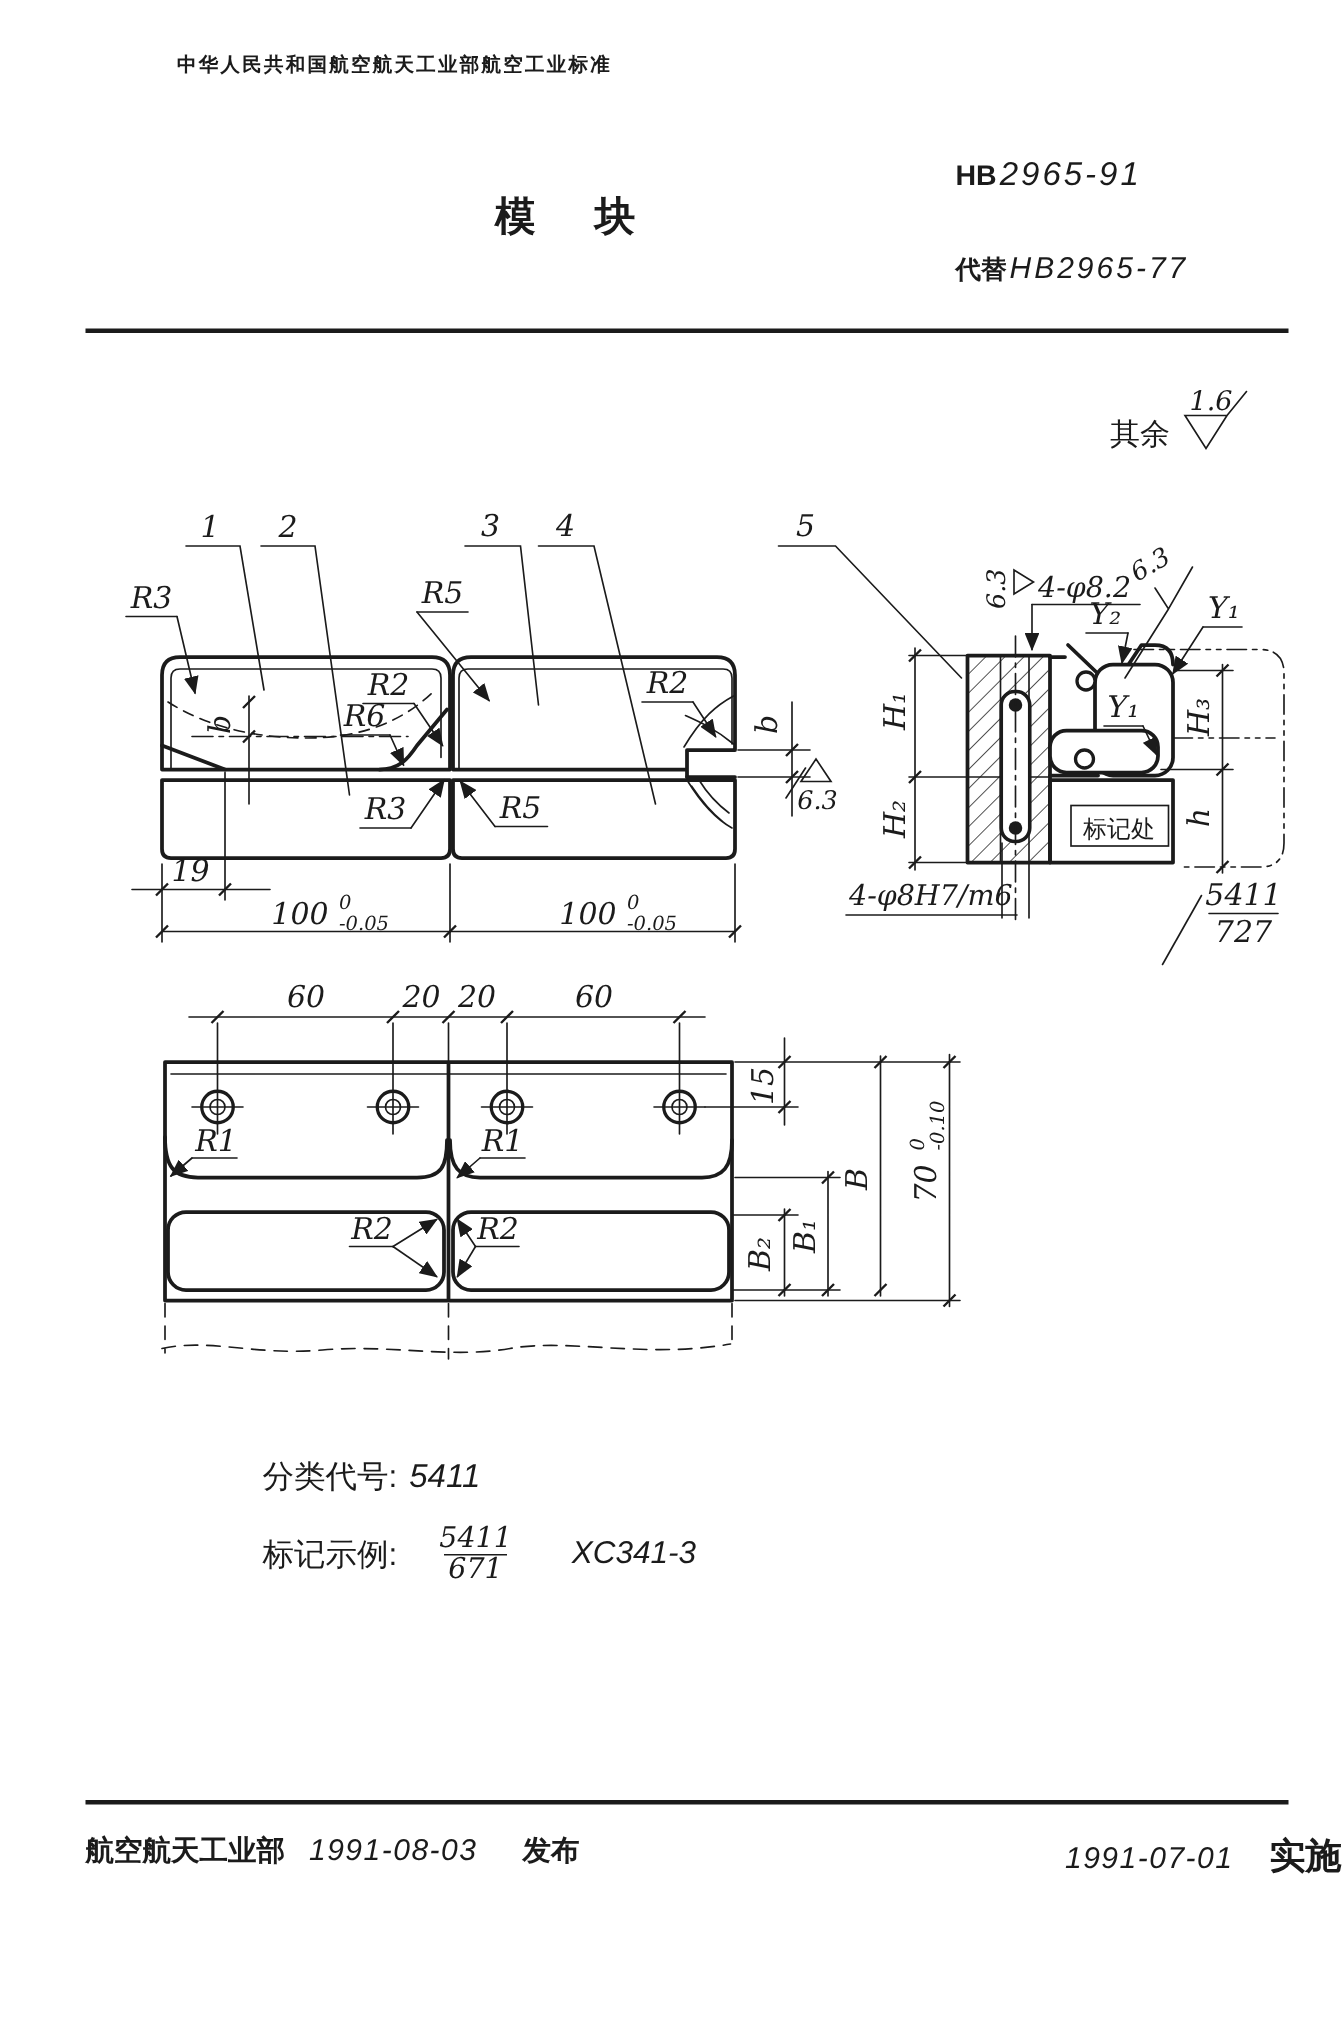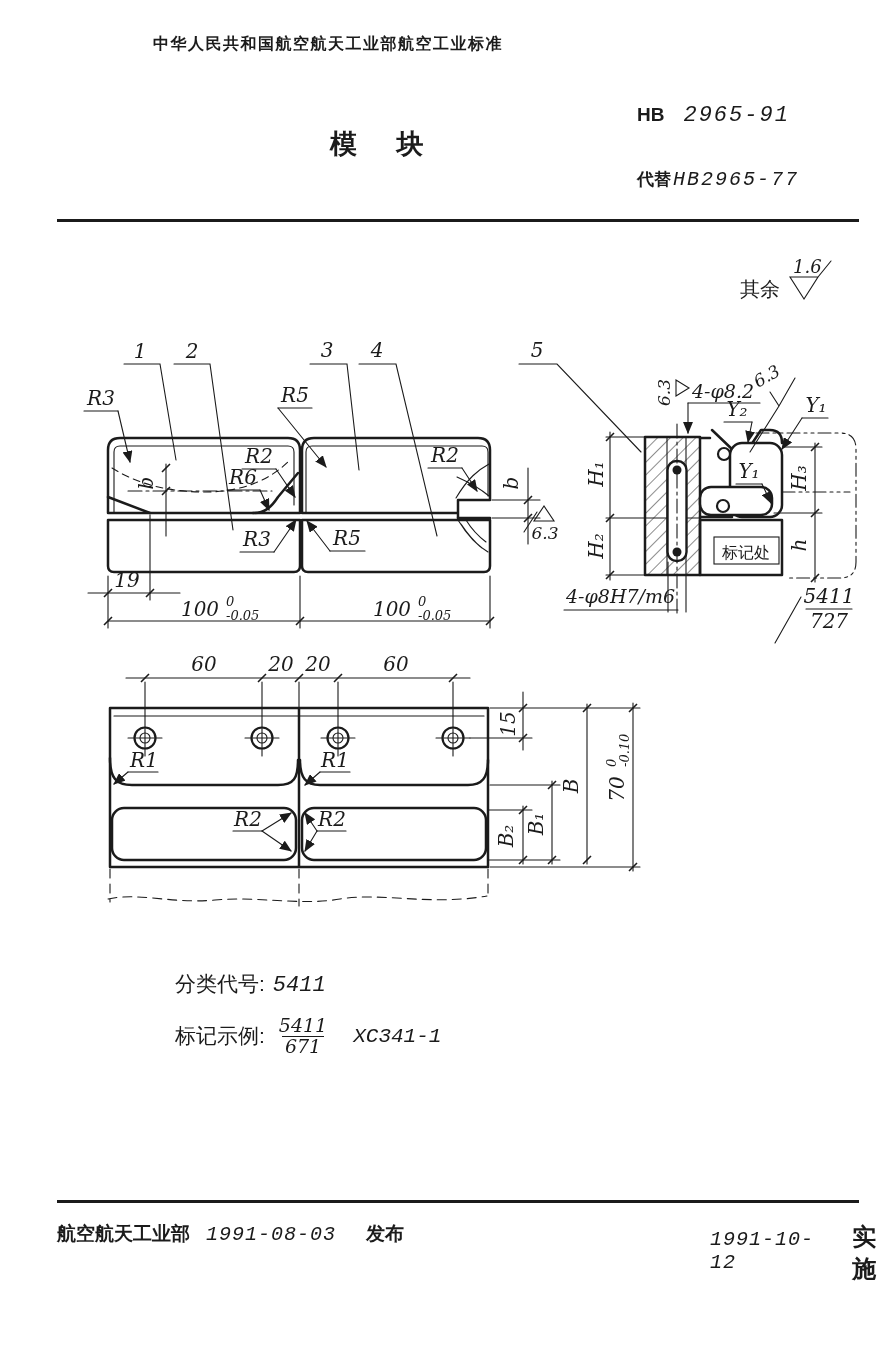--- a/index.html
+++ b/index.html
@@ -1,19 +1,19 @@
 <!DOCTYPE html>
 <html><head>
 <meta charset="utf-8">
 <style>
   html,body{margin:0;padding:0}
   body{width:896px;height:1353px;background:#fff;position:relative;overflow:hidden;
        font-family:"Liberation Sans",sans-serif;color:#1b1b1b}
   .abs{position:absolute}
-  .hand{font-family:Liberation Mono, monospace;font-style:italic}
+  .hand{font-family:Liberation Sans, sans-serif;font-style:italic}
   .bold{font-weight:bold}
   .rule{background:#1b1b1b}
   .row{display:flex;align-items:baseline}
   .frac{display:inline-flex;flex-direction:column;align-items:center;line-height:1.05;
         font-family:"DejaVu Serif",serif;font-style:italic;font-size:19px}
   .frac .den{border-top:1.5px solid #1b1b1b;padding:0 3px}
   
   svg text{fill:#1b1b1b}
   .h{fill:none;stroke:#1b1b1b;stroke-width:2.5;stroke-linejoin:round;stroke-linecap:round}
   .t{fill:none;stroke:#1b1b1b;stroke-width:1.1;stroke-linecap:round}
@@ -22,25 +22,25 @@
   .cln{stroke-dasharray:14 4 3 4}
   .ph{stroke-dasharray:13 4 3 4 3 4}
   .brk{stroke-dasharray:9 6}
   .lb{font:italic 20px "DejaVu Serif",serif}
   .lbs{font:italic 13px "DejaVu Serif",serif}
   .cjk{font:16px "Liberation Sans",sans-serif}
 </style>
 </head>
 <body>
 
-<div class="abs bold" style="left:153px;top:34px;font-size:16px;letter-spacing:1.5px">中华人民共和国航空航天工业部航空工业标准</div>
+<div class="abs bold" style="left:118px;top:34px;font-size:13px;letter-spacing:1.5px">中华人民共和国航空航天工业部航空工业标准</div>
 
 <div class="abs" style="left:330px;top:126px;font-size:27px;font-weight:700;letter-spacing:16px">模  块</div>
 
-<div class="abs row" style="left:637px;top:103px;gap:19px">
+<div class="abs row" style="left:637px;top:103px;gap:2px">
   <span class="bold" style="font-size:19px">HB</span>
   <span class="hand" style="font-size:22px;letter-spacing:2px">2965-91</span>
 </div>
 
 <div class="abs row" style="left:637px;top:168px;gap:2px">
   <span class="bold" style="font-size:17px">代替</span>
   <span class="hand" style="font-size:20px;letter-spacing:2px">HB2965-77</span>
 </div>
 
 <div class="abs rule" style="left:57px;top:219px;width:802px;height:3px"></div>
@@ -271,33 +271,33 @@
     M141,682 l8,-8 M258,682 l8,-8 M295,682 l8,-8 M334,682 l8,-8 M449,682 l8,-8
     M519,712 l8,-8 M519,742 l8,-8 M519,814 l8,-8 M519,864 l8,-8
     M548,789 l8,-8 M548,864 l8,-8 M583,712 l8,-8 M583,864 l8,-8 M629,712 l8,-8 M629,871 l8,-8"></path>
 </svg>
 
 <div class="abs row" style="left:175px;top:970px;gap:8px;font-size:21px">
   <span>分类代号:</span>
   <span class="hand" style="font-size:22px">5411</span>
 </div>
 
-<div class="abs" style="left:175px;top:1016px;display:flex;align-items:center;gap:14px;font-size:21px">
+<div class="abs" style="left:175px;top:1016px;display:flex;align-items:center;gap:28px;font-size:21px">
   <span>标记示例:</span>
   <span class="frac">
     <span>5411</span>
     <span class="den">671</span>
   </span>
-  <span class="hand" style="font-size:21px;margin-left:12px">XC341-1</span>
+  <span class="hand" style="font-size:21px;margin-left:12px">XC341-3</span>
 </div>
 
 <div class="abs rule" style="left:57px;top:1200px;width:802px;height:3px"></div>
 
 <div class="abs row" style="left:57px;top:1221px;gap:16px">
   <span class="bold" style="font-size:19px">航空航天工业部</span>
   <span class="hand" style="font-size:20px;letter-spacing:1px">1991-08-03</span>
   <span class="bold" style="font-size:19px;margin-left:14px">发布</span>
 </div>
 
 <div class="abs row" style="left:710px;top:1221px;gap:24px">
-  <span class="hand" style="font-size:20px;letter-spacing:1px">1991-10-12</span>
+  <span class="hand" style="font-size:20px;letter-spacing:1px">1991-07-01</span>
   <span class="bold" style="font-size:24px">实施</span>
 </div>
 
 </body></html>

